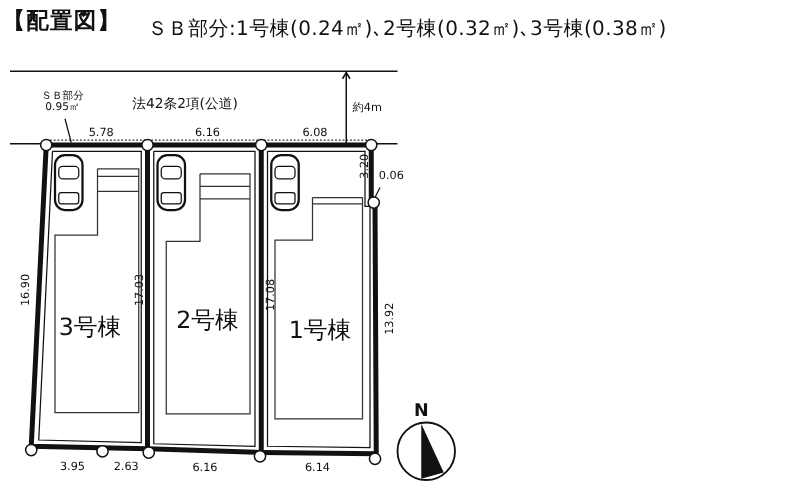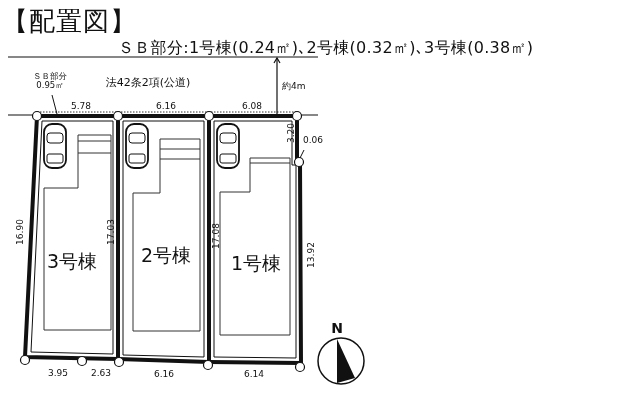--- a/index.html
+++ b/index.html
@@ -1,19 +1,19 @@
 <!DOCTYPE html>
 <html><head>
 <meta charset="utf-8">
 <style>
   html, body { margin:0; padding:0; background:#ffffff; }
   body { width:640px; height:402px; position:relative; overflow:hidden;
          font-family:"DejaVu Sans", sans-serif; color:#111; }
-  .title { position:absolute; left:2px; top:4px; font-size:26px; font-weight:normal; letter-spacing:1px; }
-  .subtitle { position:absolute; left:118px; top:13px; font-size:16px; white-space:nowrap; letter-spacing:0.3px;margin-top:25px; }
+  .title { position:absolute; left:2px; top:4px; font-size:18px; font-weight:bold; letter-spacing:1px; }
+  .subtitle { position:absolute; left:118px; top:13px; font-size:16px; white-space:nowrap; letter-spacing:0.3px; }
   svg { position:absolute; left:0; top:0; }
   .lbl { font-family:"DejaVu Sans", sans-serif; fill:#111; }
 </style>
 </head>
 <body>
 
 <div class="title">【配置図】</div>
 <div class="subtitle">ＳＢ部分:1号棟(0.24㎡)､2号棟(0.32㎡)､3号棟(0.38㎡)</div>
 
 <svg width="640" height="402" viewBox="0 0 640 402">

